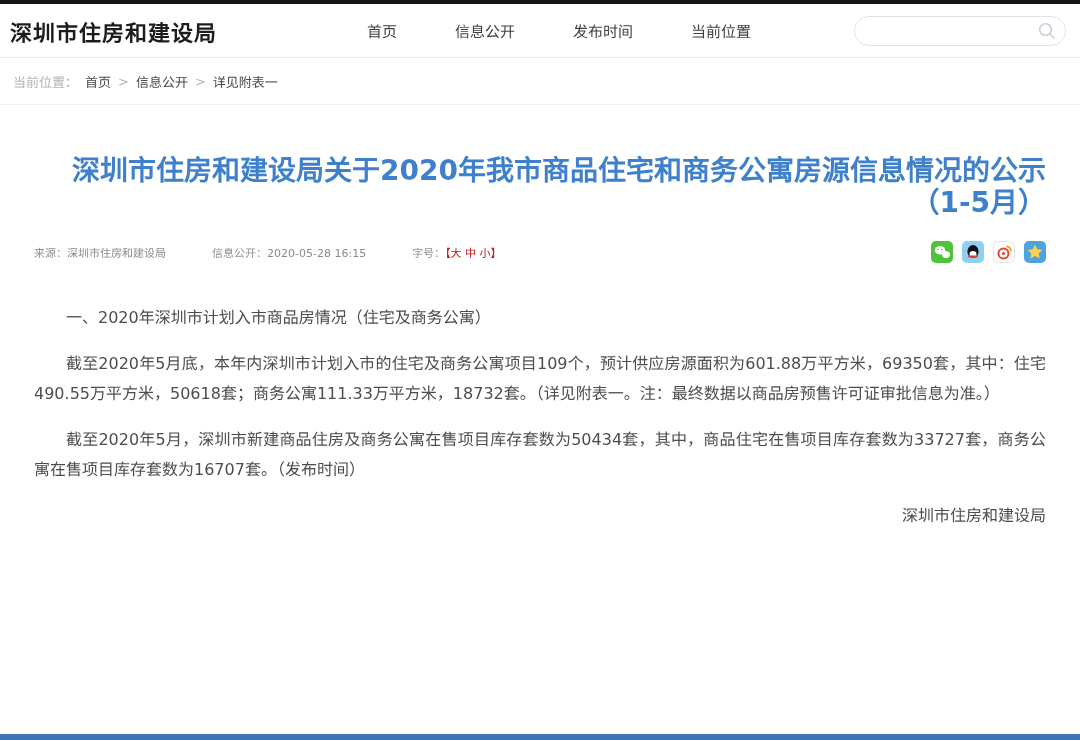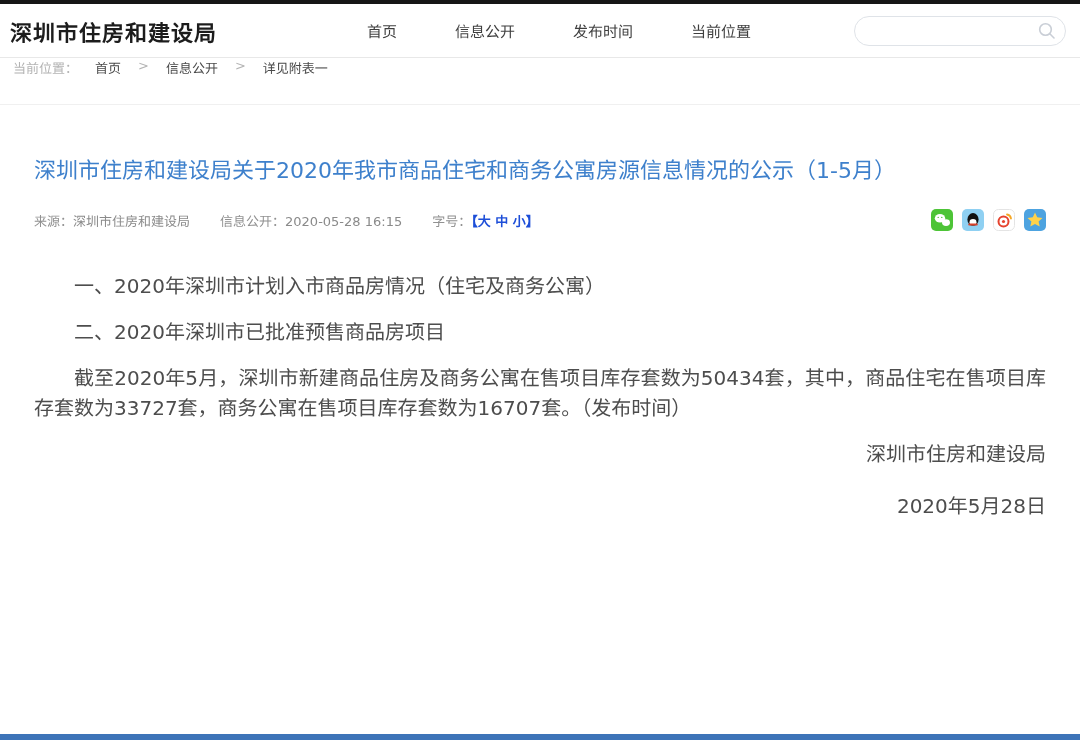--- a/index.html
+++ b/index.html
@@ -22,45 +22,45 @@
   .search-box {
     margin-left:auto; width:212px; height:30px;
     border:1px solid #dfe3e8; border-radius:16px;
     display:flex; align-items:center; padding:0 8px 0 14px; background:#fff;
   }
   .search-input { border:none; outline:none; flex:1; font-size:13px; background:transparent; min-width:0; }
   .search-icon { flex:0 0 auto; display:flex; }
 
   
   .breadcrumb-bar {
-    height:47px; display:flex; align-items:flex-start; gap:17px;
+    height:47px; display:flex; align-items:center; gap:7px;
     padding:0 13px; border-bottom:1px solid #f0f0f0; font-size:13px;
   }
   .crumb-label { color:#b3b3b3; }
   .crumb-link { color:#4a4a4a; cursor:pointer; }
   .crumb-sep { color:#b3b3b3; }
 
   
   .content { padding:0 34px; }
   .article-title {
-    margin-top:50px; font-size:22px; font-weight:400;
-    color:#3e80cc; line-height:32px;
+    margin-top:50px; font-size:28px; font-weight:700;
+    color:#3e80cc; line-height:32px;text-align:right;
   }
   .article-meta {
     margin-top:22px; display:flex; align-items:center;
-    font-size:13px; color:#919191;
+    font-size:11px; color:#919191;gap:16px;
   }
   .meta-group { margin-right:30px; white-space:nowrap; }
   .meta-value { color:#8a8a8a; }
-  .font-size-switch { color:#1d4ed8; cursor:pointer;font-weight:bold; }
+  .font-size-switch { color:#b91c1c; cursor:pointer; }
   .share-bar { margin-left:auto; display:flex; gap:9px; align-items:center; }
   .share-icon { width:22px; height:22px; cursor:pointer; display:block; }
 
   .article-body {
-    margin-top:40px; font-size:20px; line-height:30px;
+    margin-top:40px; font-size:16px; line-height:30px;
     color:#4d4d4d; text-align:justify;
   }
   .section-heading { text-indent:2em; margin:0 0 16px; }
   .section-body { text-indent:2em; margin:0 0 16px; }
   .signature { text-align:right; margin-top:16px; }
   .sign-date  { text-align:right; margin-top:22px; }
 
   .bottom-bar { position:absolute; left:0; bottom:0; width:100%; height:6px; background:#3d74b8; }
 </style>
 </head>
@@ -132,23 +132,22 @@
       </svg>
       <svg class="share-icon" viewBox="0 0 22 22">
         <rect x="0" y="0" width="22" height="22" rx="5" fill="#4DA3E0"></rect>
         <polygon points="11,3.5 13.2,8.3 18.5,8.9 14.6,12.4 15.7,17.6 11,15 6.3,17.6 7.4,12.4 3.5,8.9 8.8,8.3" fill="#FFD24A"></polygon>
       </svg>
     </span>
   </div>
 
   <div class="article-body">
     <p class="section-heading">一、2020年深圳市计划入市商品房情况（住宅及商务公寓）</p>
+    <p class="section-body">截至2020年5月底，本年内深圳市计划入市的住宅及商务公寓项目109个，预计供应房源面积为601.88万平方米，69350套，其中：住宅490.55万平方米，50618套；商务公寓111.33万平方米，18732套。（详见附表一。注：最终数据以商品房预售许可证审批信息为准。）</p>
 
-    <p class="section-heading">二、2020年深圳市已批准预售商品房项目</p>
 
     <p class="section-body">截至2020年5月，深圳市新建商品住房及商务公寓在售项目库存套数为50434套，其中，商品住宅在售项目库存套数为33727套，商务公寓在售项目库存套数为16707套。（发布时间）</p>
 
     <p class="signature">深圳市住房和建设局</p>
-    <p class="sign-date">2020年5月28日</p>
   </div>
 </main>
 
 <div class="bottom-bar"></div>
 
 </body></html>

